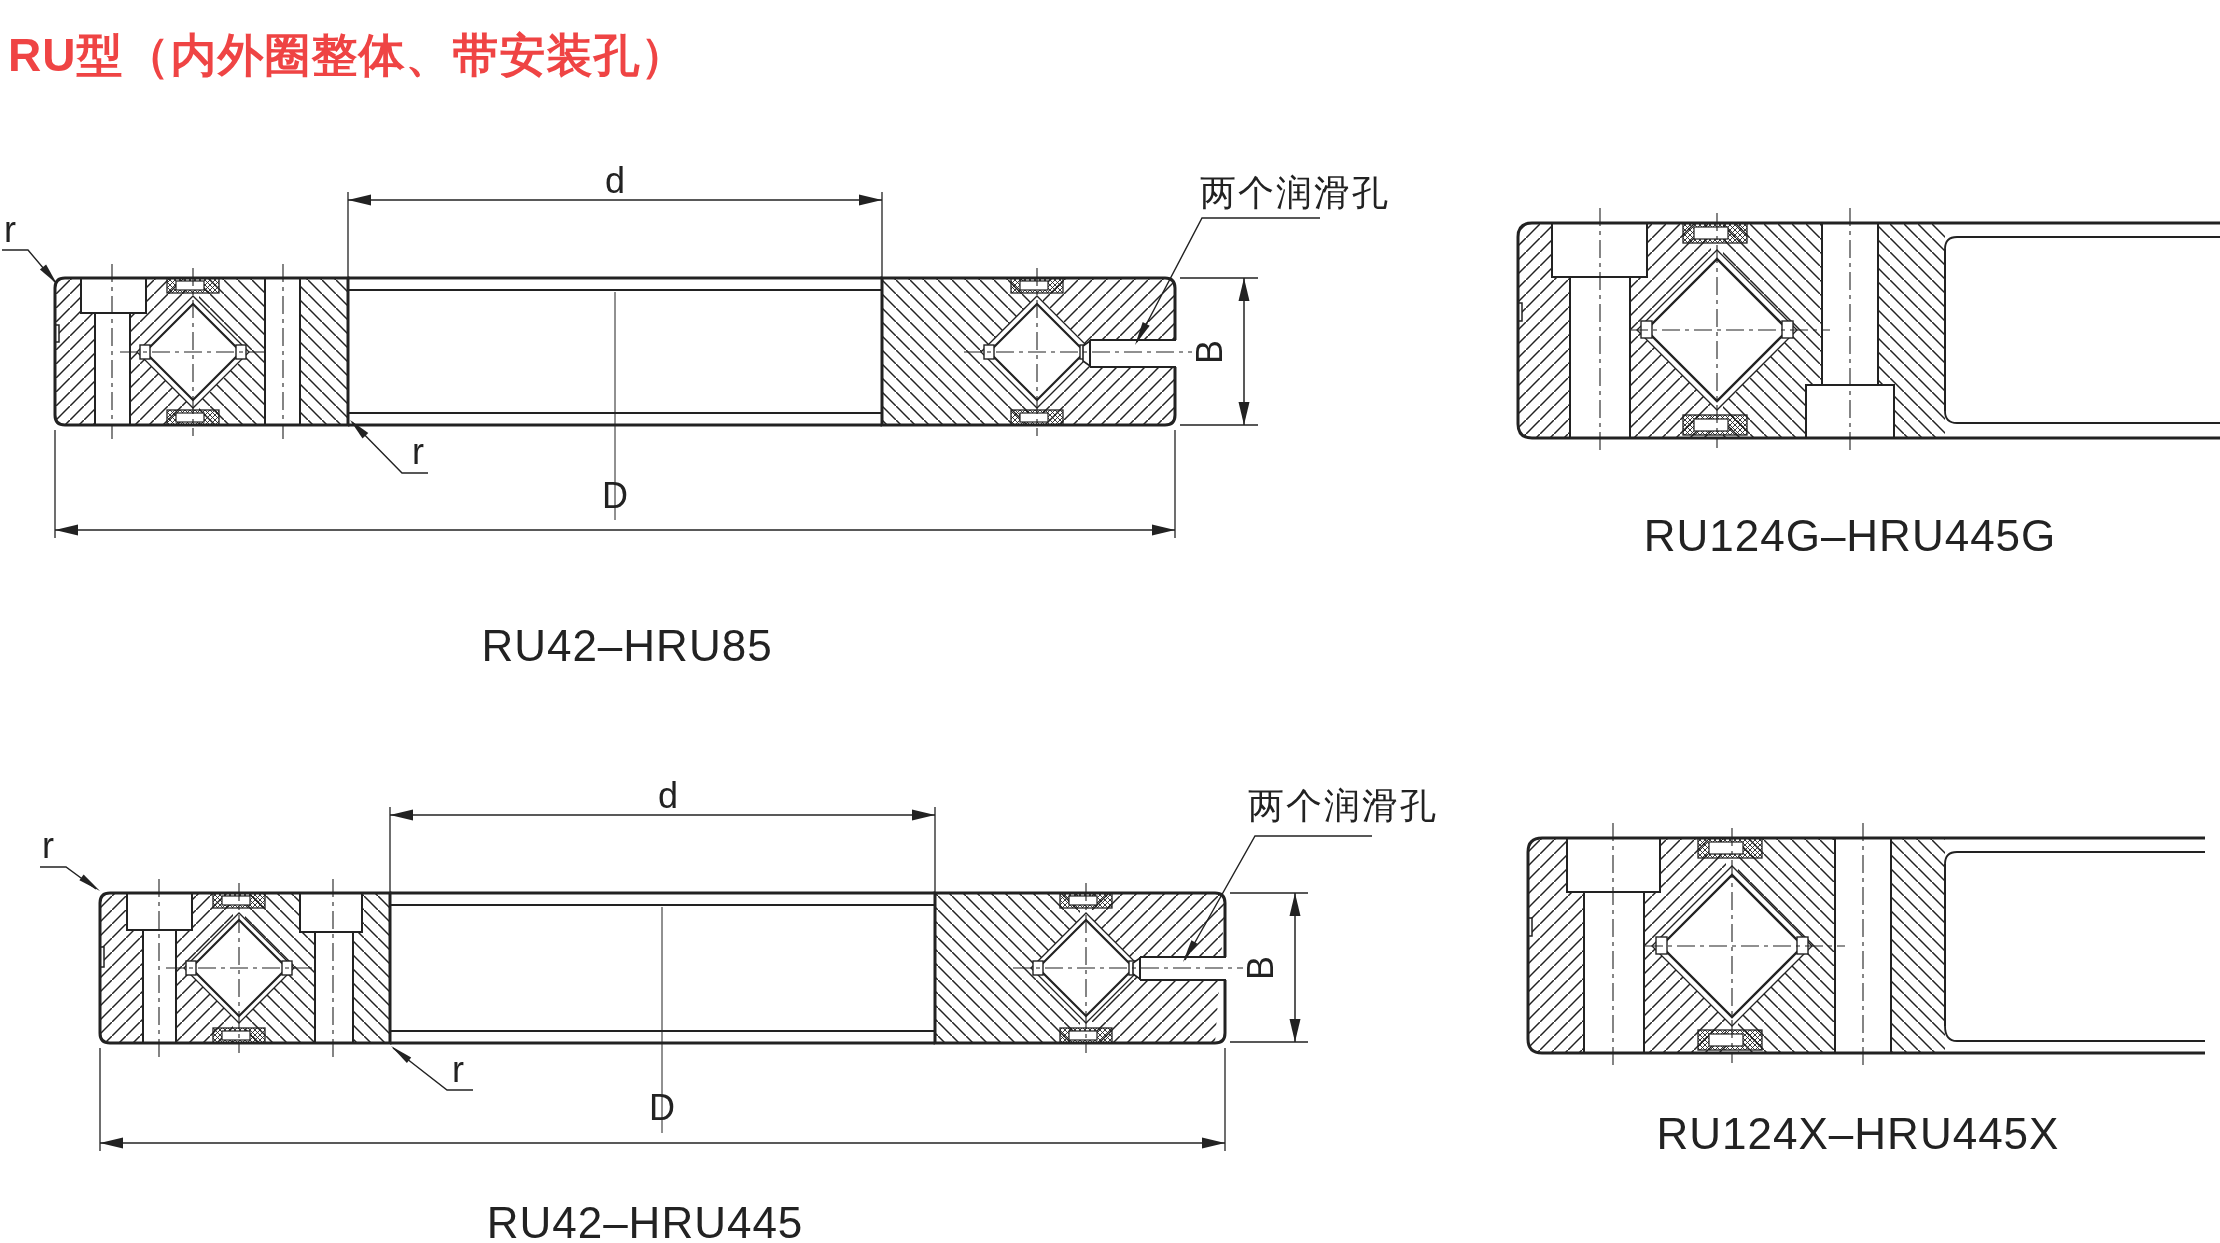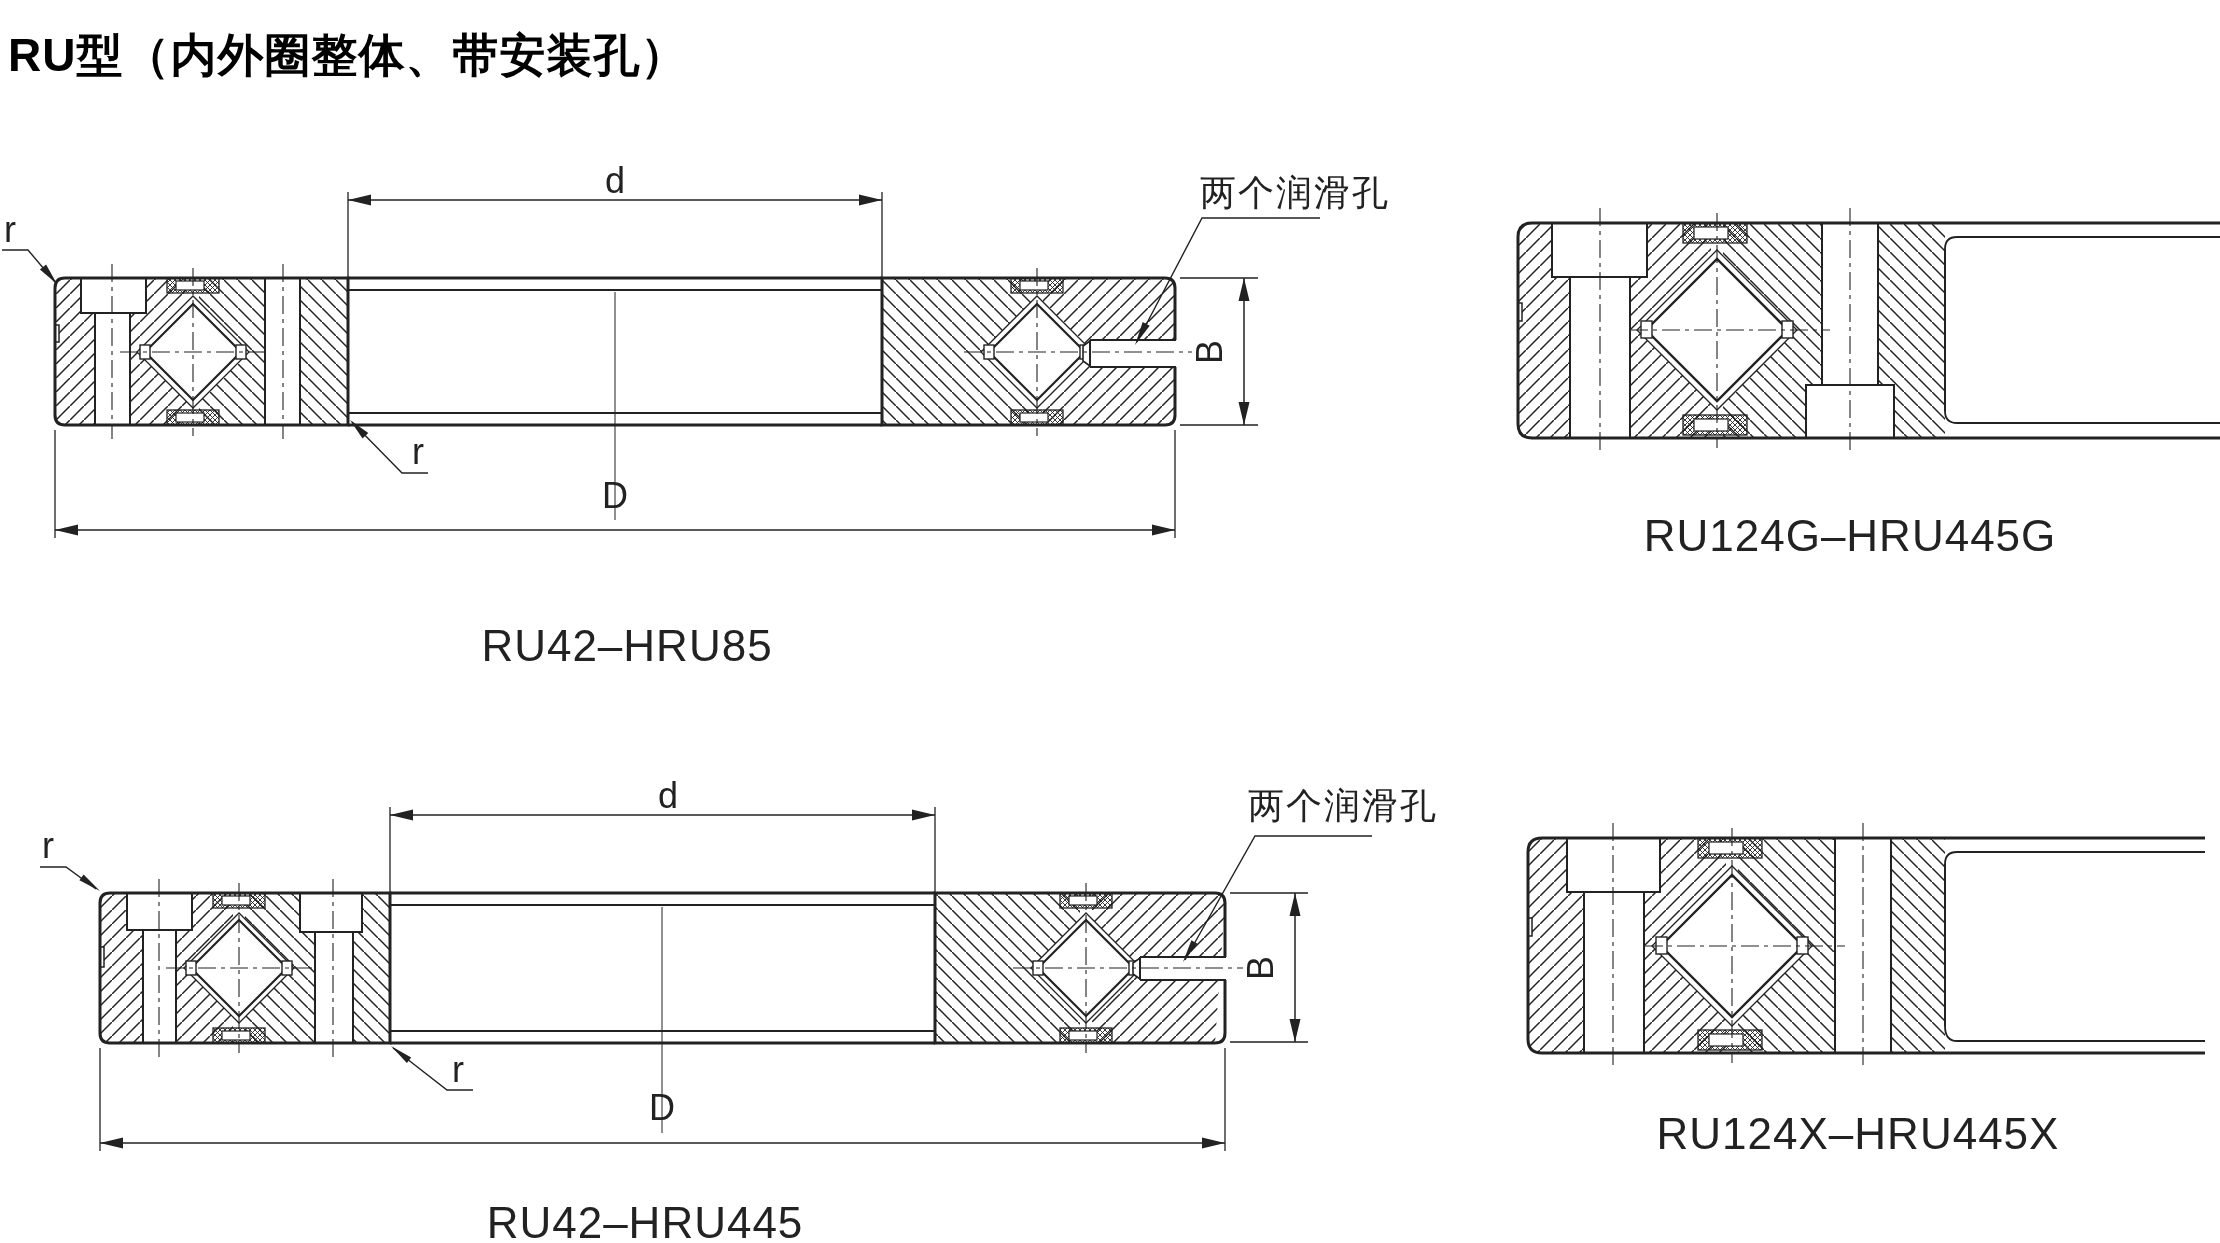--- a/index.html
+++ b/index.html
@@ -1,19 +1,19 @@
 <!DOCTYPE html>
 <html><head>
 <meta charset="utf-8">
 <style>
   html,body{margin:0;padding:0;background:#fff;}
   #stage{position:relative;width:2220px;height:1243px;background:#fff;overflow:hidden;
          font-family:"Liberation Sans", sans-serif;}
   #page-title{position:absolute;left:8px;top:-6px;font-size:46px;font-weight:bold;
-              color:#000000;letter-spacing:1px;white-space:nowrap;}
+              color:#ef4444;letter-spacing:1px;white-space:nowrap;}
   svg text{fill:#222;}
   .dimtxt{font-size:36px;}
   .captxt{font-size:44px;letter-spacing:1px;}
   .lubetxt{font-size:36px;letter-spacing:2px;}
 </style>
 </head>
 <body>
 
 <div id="stage">
   <h1 id="page-title">RU型（内外圈整体、带安装孔）</h1>

